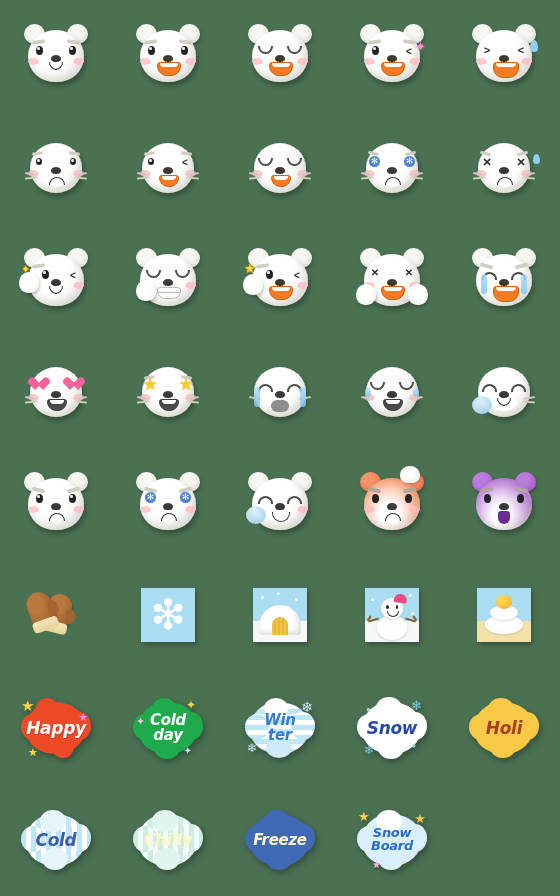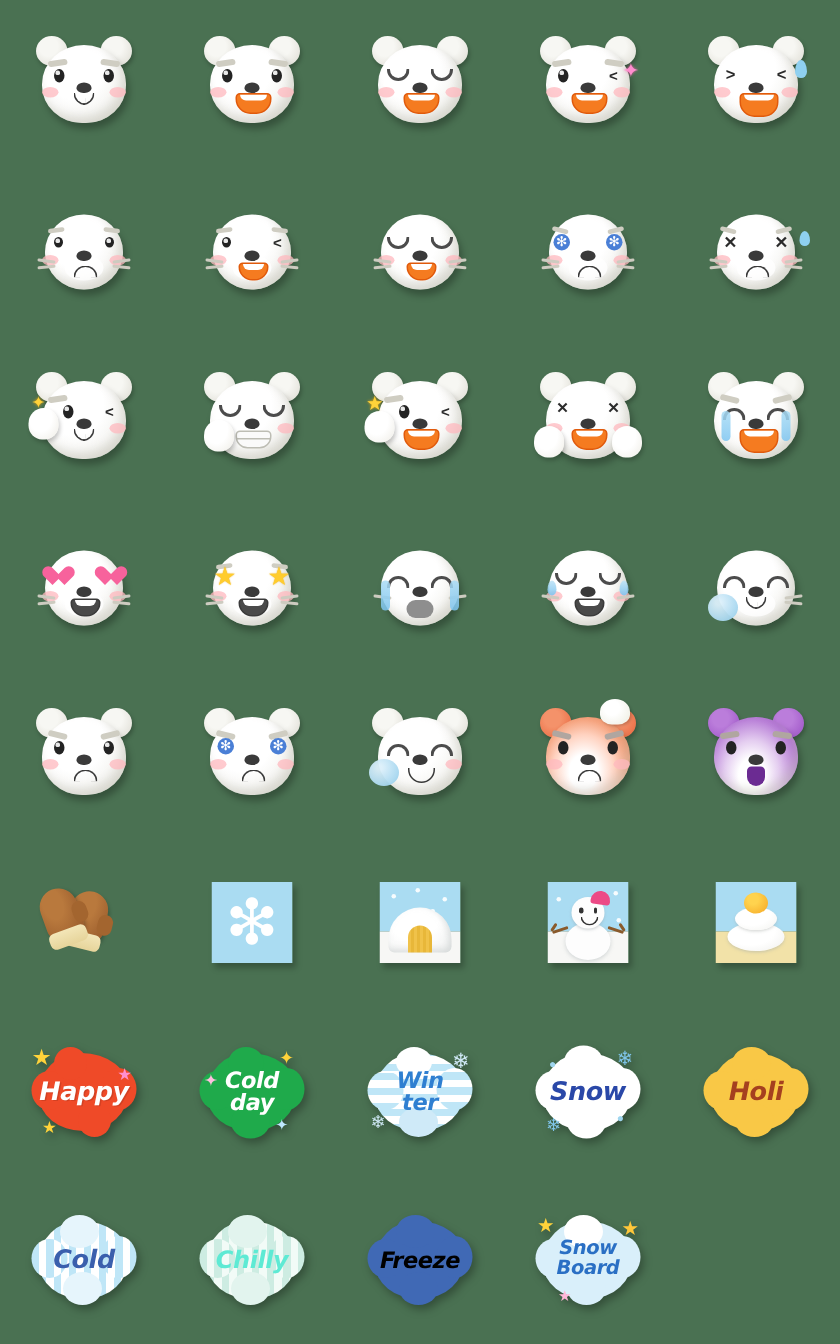--- a/index.html
+++ b/index.html
@@ -729,32 +729,32 @@
       </div>
     </div>
   </div>
 
   <div class="cell">
     <div class="art">
       <div class="badge">
         <div class="blob" style="background:repeating-linear-gradient(90deg,#cdece2 0 5px,#f2fbf7 5px 10px)"></div>
         <div class="blob-b" style="background:#e2f4ee;left:14px;top:-4px;width:26px;height:22px"></div>
         <div class="blob-b" style="background:#e2f4ee;left:16px;bottom:-4px;width:26px;height:22px"></div>
-        <div class="badge-text" style="font-size:16px;color:#5eead4">Chilly</div>
+        <div class="badge-text" style="font-size:16px;color:#fef9c3">Chilly</div>
       </div>
     </div>
   </div>
 
   <div class="cell">
     <div class="art">
       <div class="badge">
         <div class="blob" style="background:#4069b5"></div>
         <div class="blob-b" style="background:#4069b5;left:14px;top:-4px;width:26px;height:22px"></div>
         <div class="blob-b" style="background:#4069b5;left:16px;bottom:-4px;width:26px;height:22px"></div>
-        <div class="badge-text" style="font-size:15px;color:#000000">Freeze</div>
+        <div class="badge-text" style="font-size:15px;color:#fef9c3">Freeze</div>
       </div>
     </div>
   </div>
 
   <div class="cell">
     <div class="art">
       <div class="badge">
         <div class="blob" style="background:#d9effa"></div>
         <div class="blob-b" style="background:#ffffff;left:14px;top:-4px;width:26px;height:22px"></div>
         <div class="blob-b" style="background:#d9effa;left:16px;bottom:-4px;width:26px;height:22px"></div>

